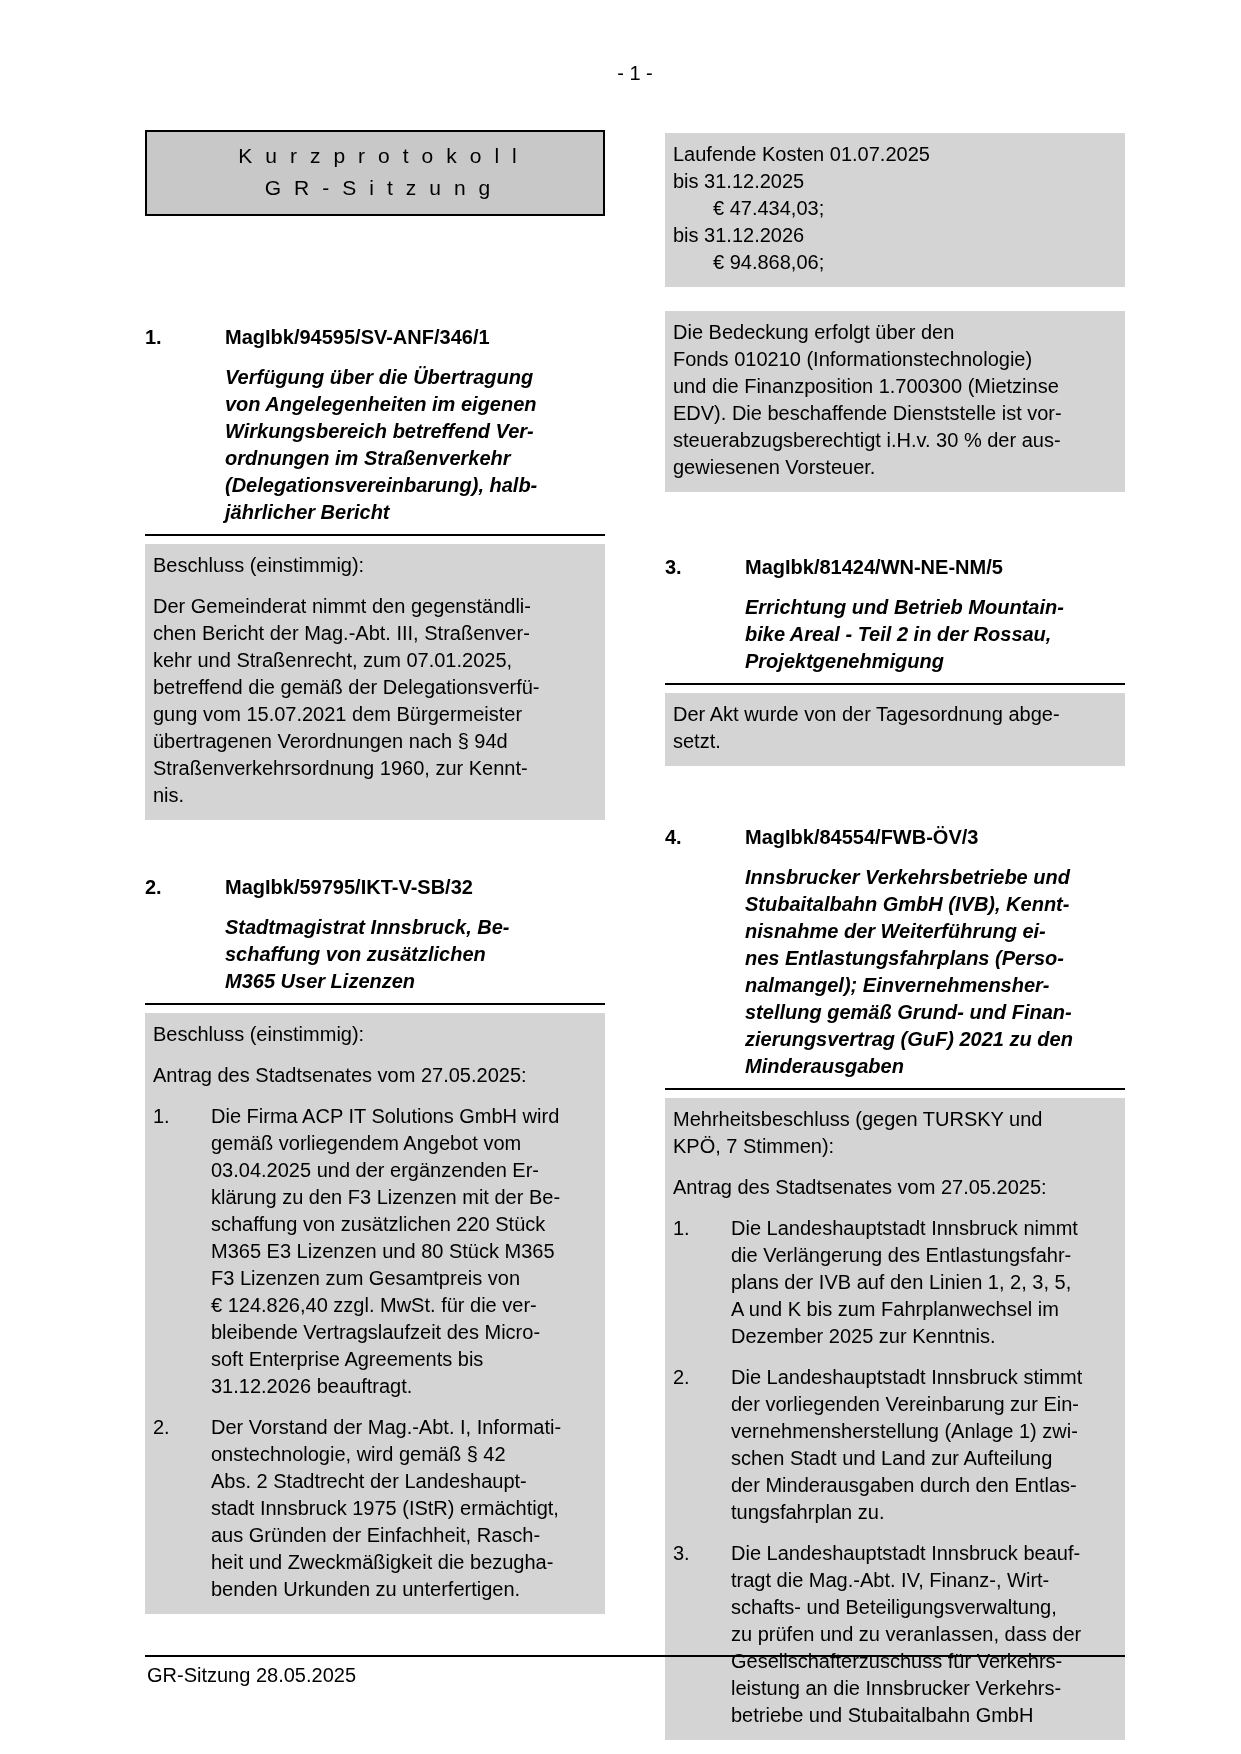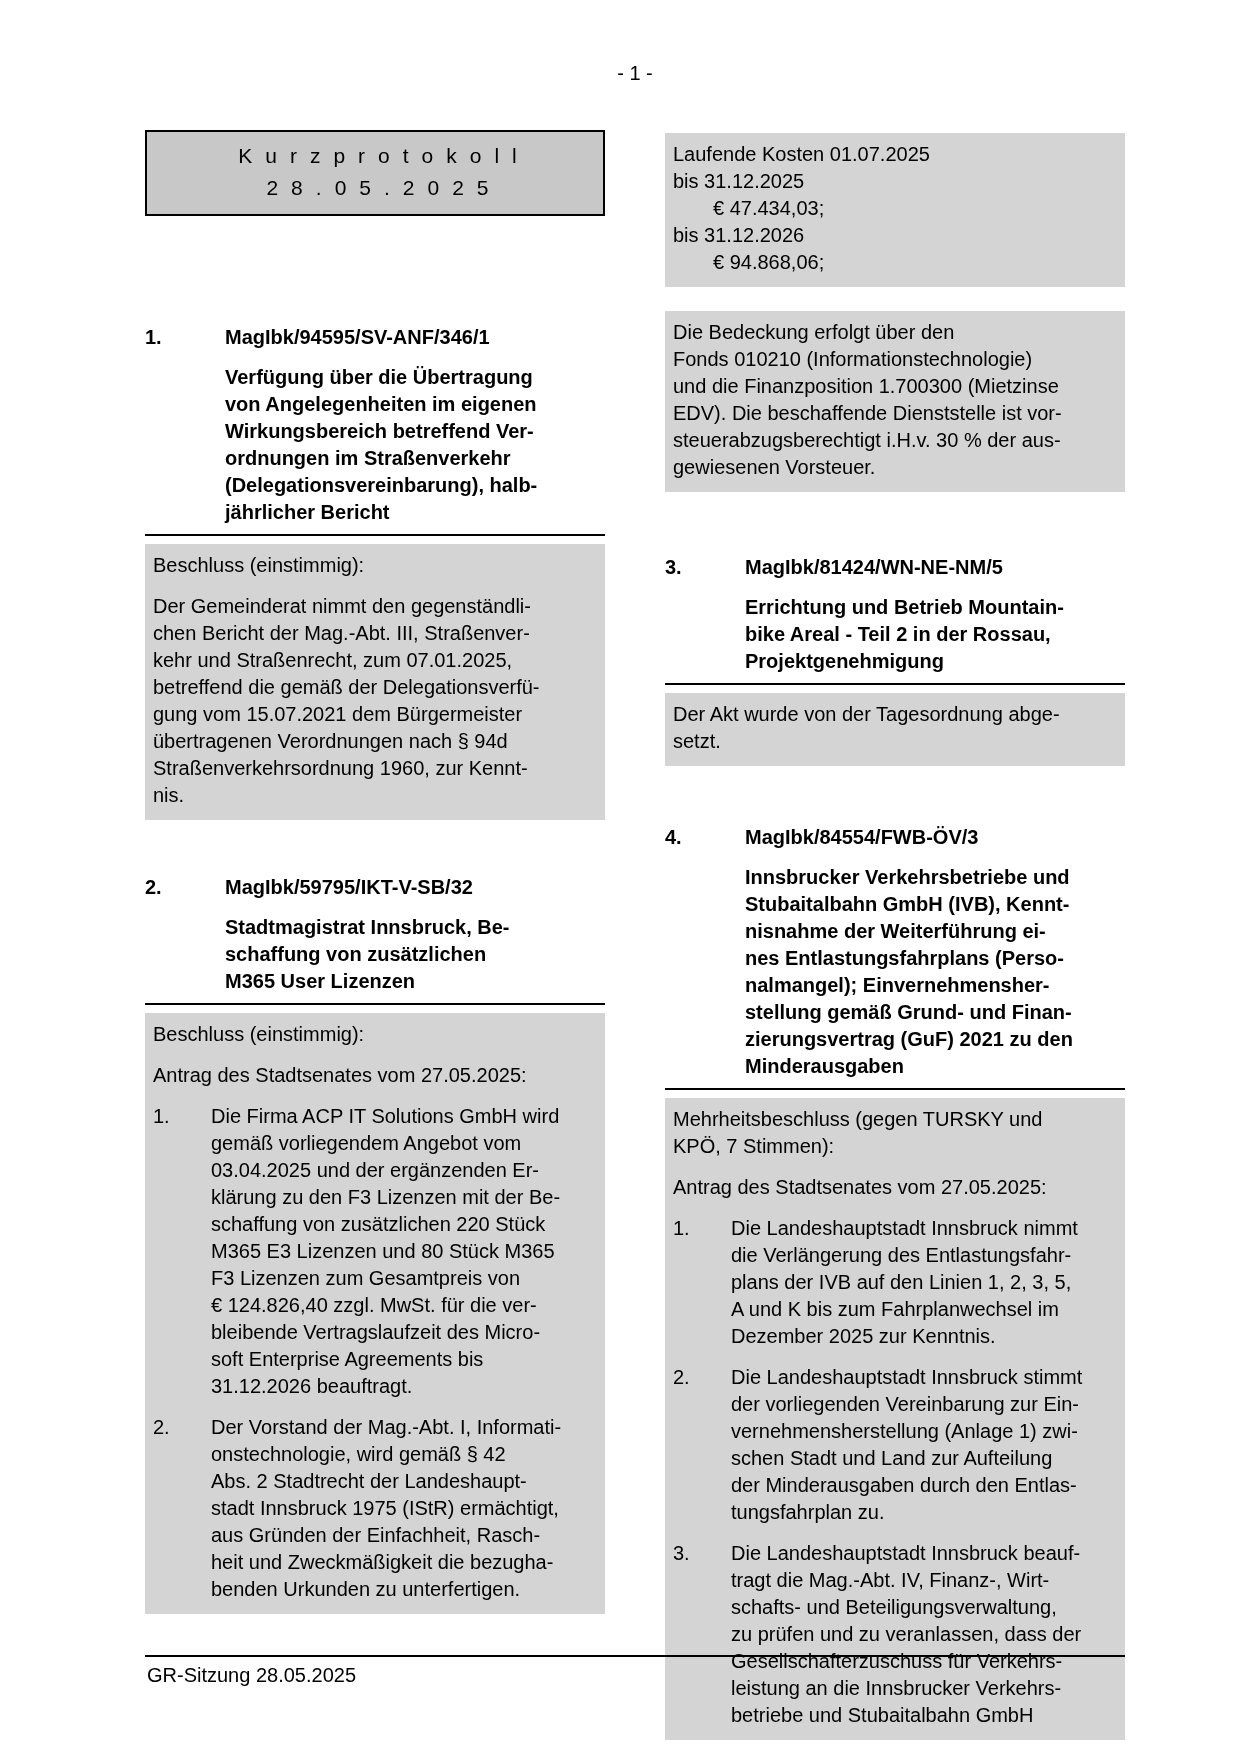--- a/index.html
+++ b/index.html
@@ -31,20 +31,21 @@
   .title-box div { white-space:nowrap; }
 
   .section { margin-top:54px; }
   .section.first-left  { margin-top:108px; }
   .sect-head { display:flex; font-weight:bold; }
   .sect-num  { width:80px; flex:none; }
   .sect-title {
     margin:13px 0 0 80px;
     font-weight:bold;
     white-space:pre-line;
+    font-style:italic;
   }
   .rule { border-top:2px solid #000; margin-top:8px; }
 
   .gray {
     background:var(--highlight,#d4d4d4);
     padding:8px 8px 11px 8px;
     margin-top:8px;
   }
   .gray .para { margin:0 0 14px 0; white-space:pre-line; }
   .gray .para:last-child { margin-bottom:0; }
@@ -71,21 +72,21 @@
 <body>
 
 <div class="page">
 
   <div class="pagenum">- 1 -</div>
 
   <div class="col col-left">
 
     <div class="title-box">
       <div>Kurzprotokoll</div>
-      <div>28.05.2025</div>
+      <div>GR-Sitzung</div>
     </div>
 
     <div class="section first-left">
       <div class="sect-head">
         <span class="sect-num">1.</span>
         <span class="sect-ref">MagIbk/94595/SV-ANF/346/1</span>
       </div>
       <div class="sect-title">Verfügung über die Übertragung
 von Angelegenheiten im eigenen
 Wirkungsbereich betreffend Ver-

